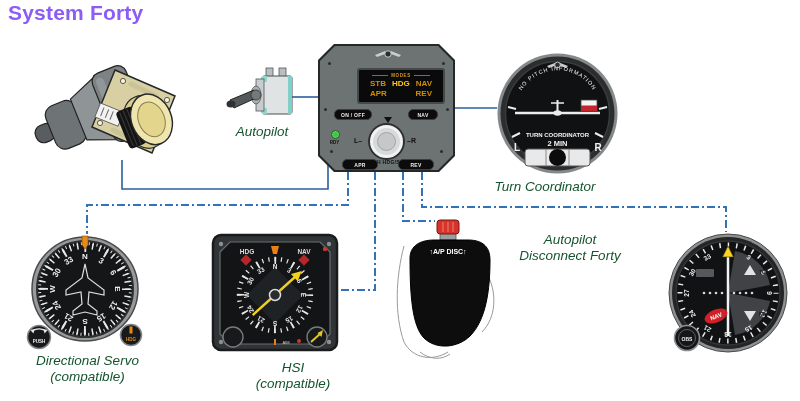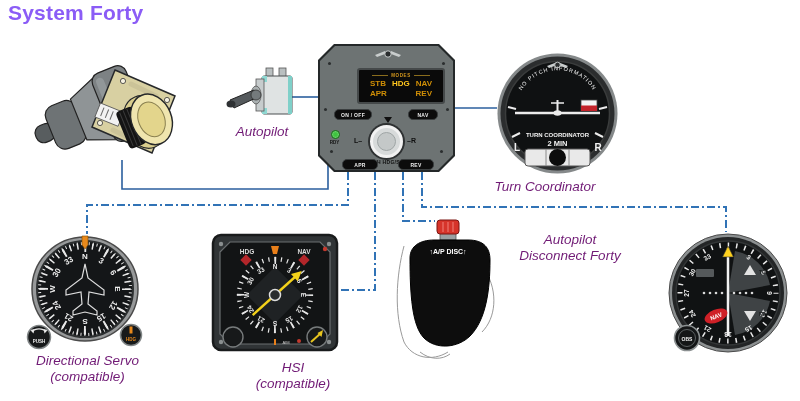--- a/index.html
+++ b/index.html
@@ -1,21 +1,21 @@
 <!DOCTYPE html>
 <html><head>
 <meta charset="utf-8">
 <style>
   html,body{margin:0;padding:0;background:#fff;}
   #stage{position:relative;width:800px;height:401px;background:#ffffff;overflow:hidden;
          font-family:"Liberation Sans",sans-serif;}
   svg text{font-family:"Liberation Sans",sans-serif;}
   .abs{position:absolute;}
   .title{position:absolute;left:8px;top:1px;font-size:21px;font-weight:bold;color:#8b5cf6;letter-spacing:.2px;}
-  .complabel{position:absolute;font-style:italic;color:#701a75;font-size:13.5px;line-height:1.22;text-align:center;}
+  .complabel{position:absolute;font-style:italic;color:#14532d;font-size:13.5px;line-height:1.22;text-align:center;}
   
   .unit{position:absolute;left:318px;top:44px;width:137px;height:128px;background:#242829;
         clip-path:polygon(16px 0,121px 0,137px 16px,137px 112px,121px 128px,16px 128px,0 112px,0 16px);}
   .unit-in{position:absolute;left:2px;top:2px;width:133px;height:124px;background:#6d7373;
         clip-path:polygon(15px 0,118px 0,133px 15px,133px 109px,118px 124px,15px 124px,0 109px,0 15px);}
   .display{position:absolute;left:13px;top:22px;width:88px;height:36px;background:#0a0a0a;
         border:2px solid #45494a;border-radius:3px;box-sizing:border-box;margin-left:24px;}
   .mrow{display:flex;align-items:center;gap:3px;padding:3px 13px 0;}
   .mline{flex:1;height:1px;background:#8a6d1d;}
   .mtext{font-size:4.5px;color:#d5981d;font-weight:bold;letter-spacing:.6px;}

